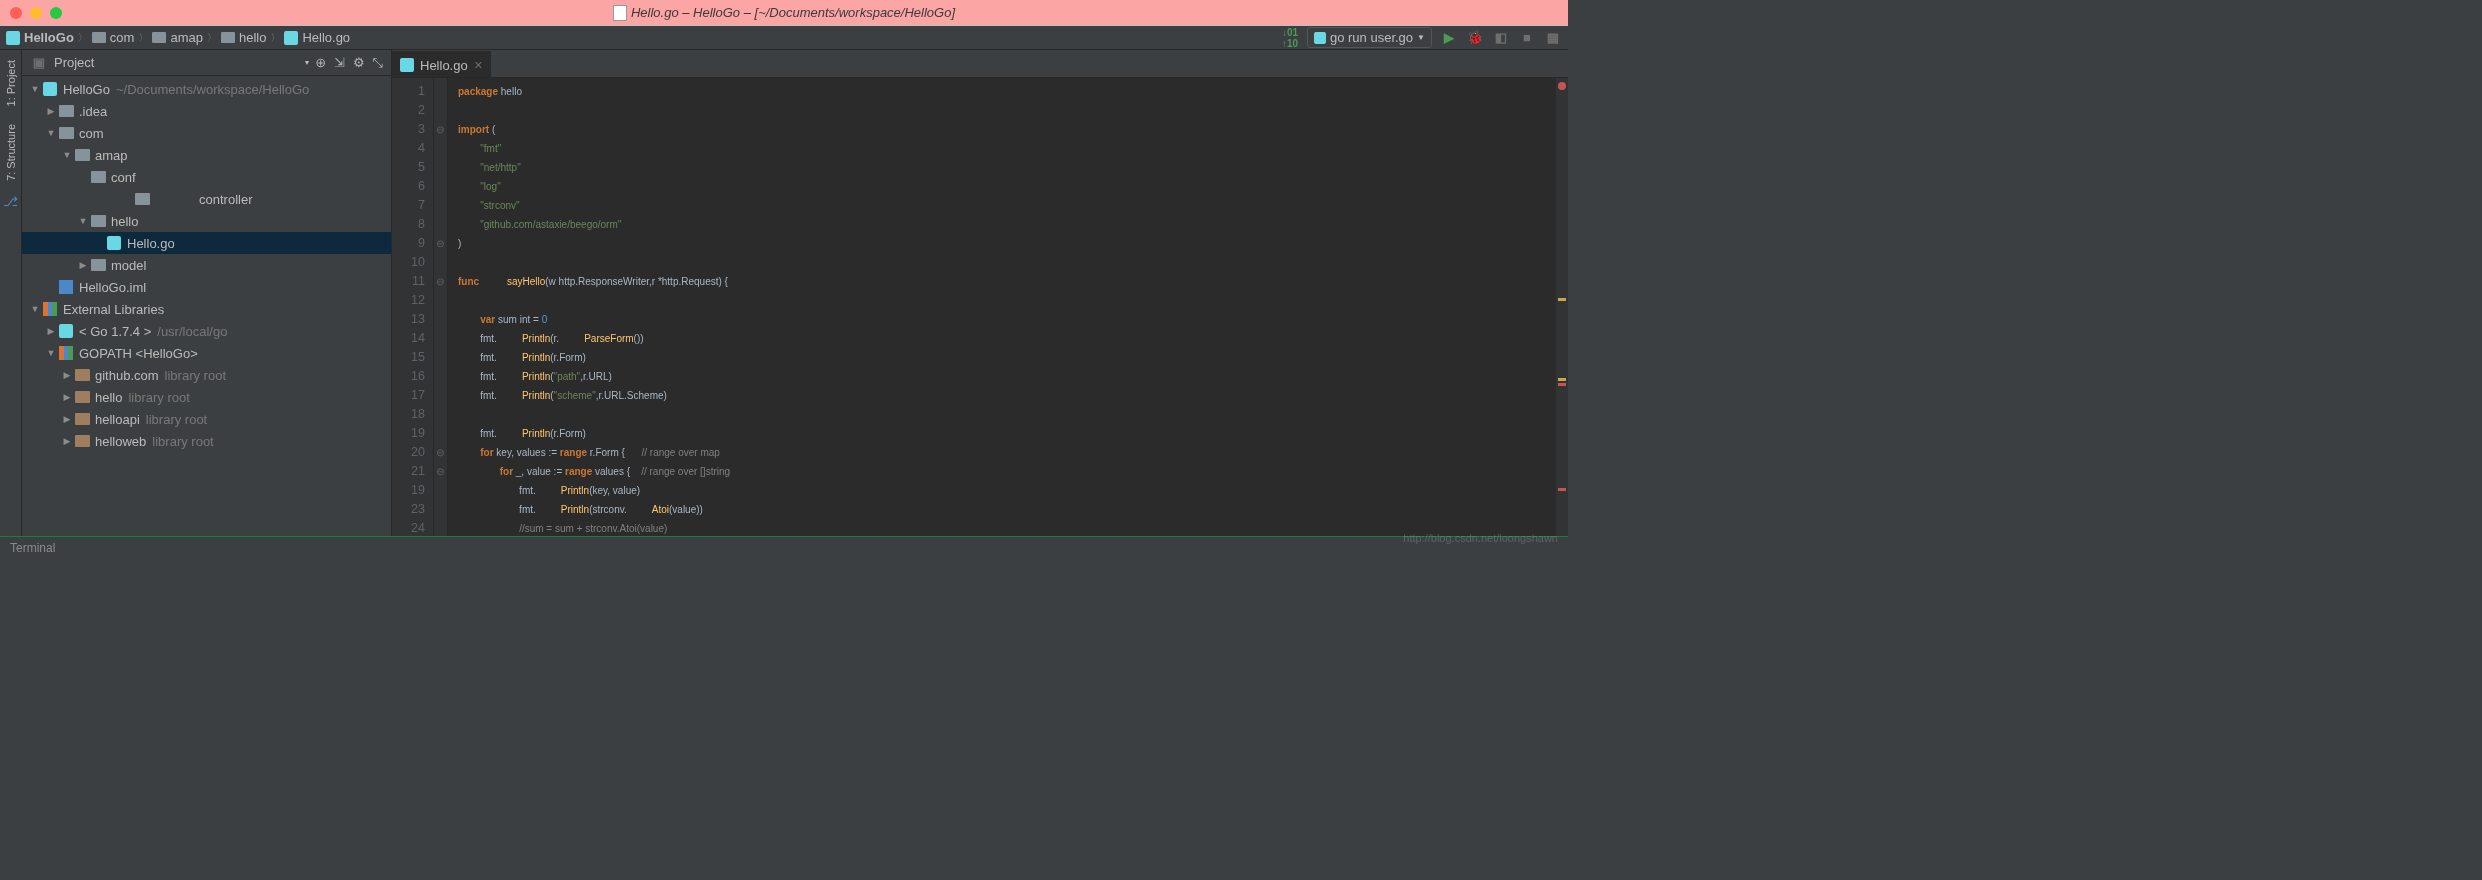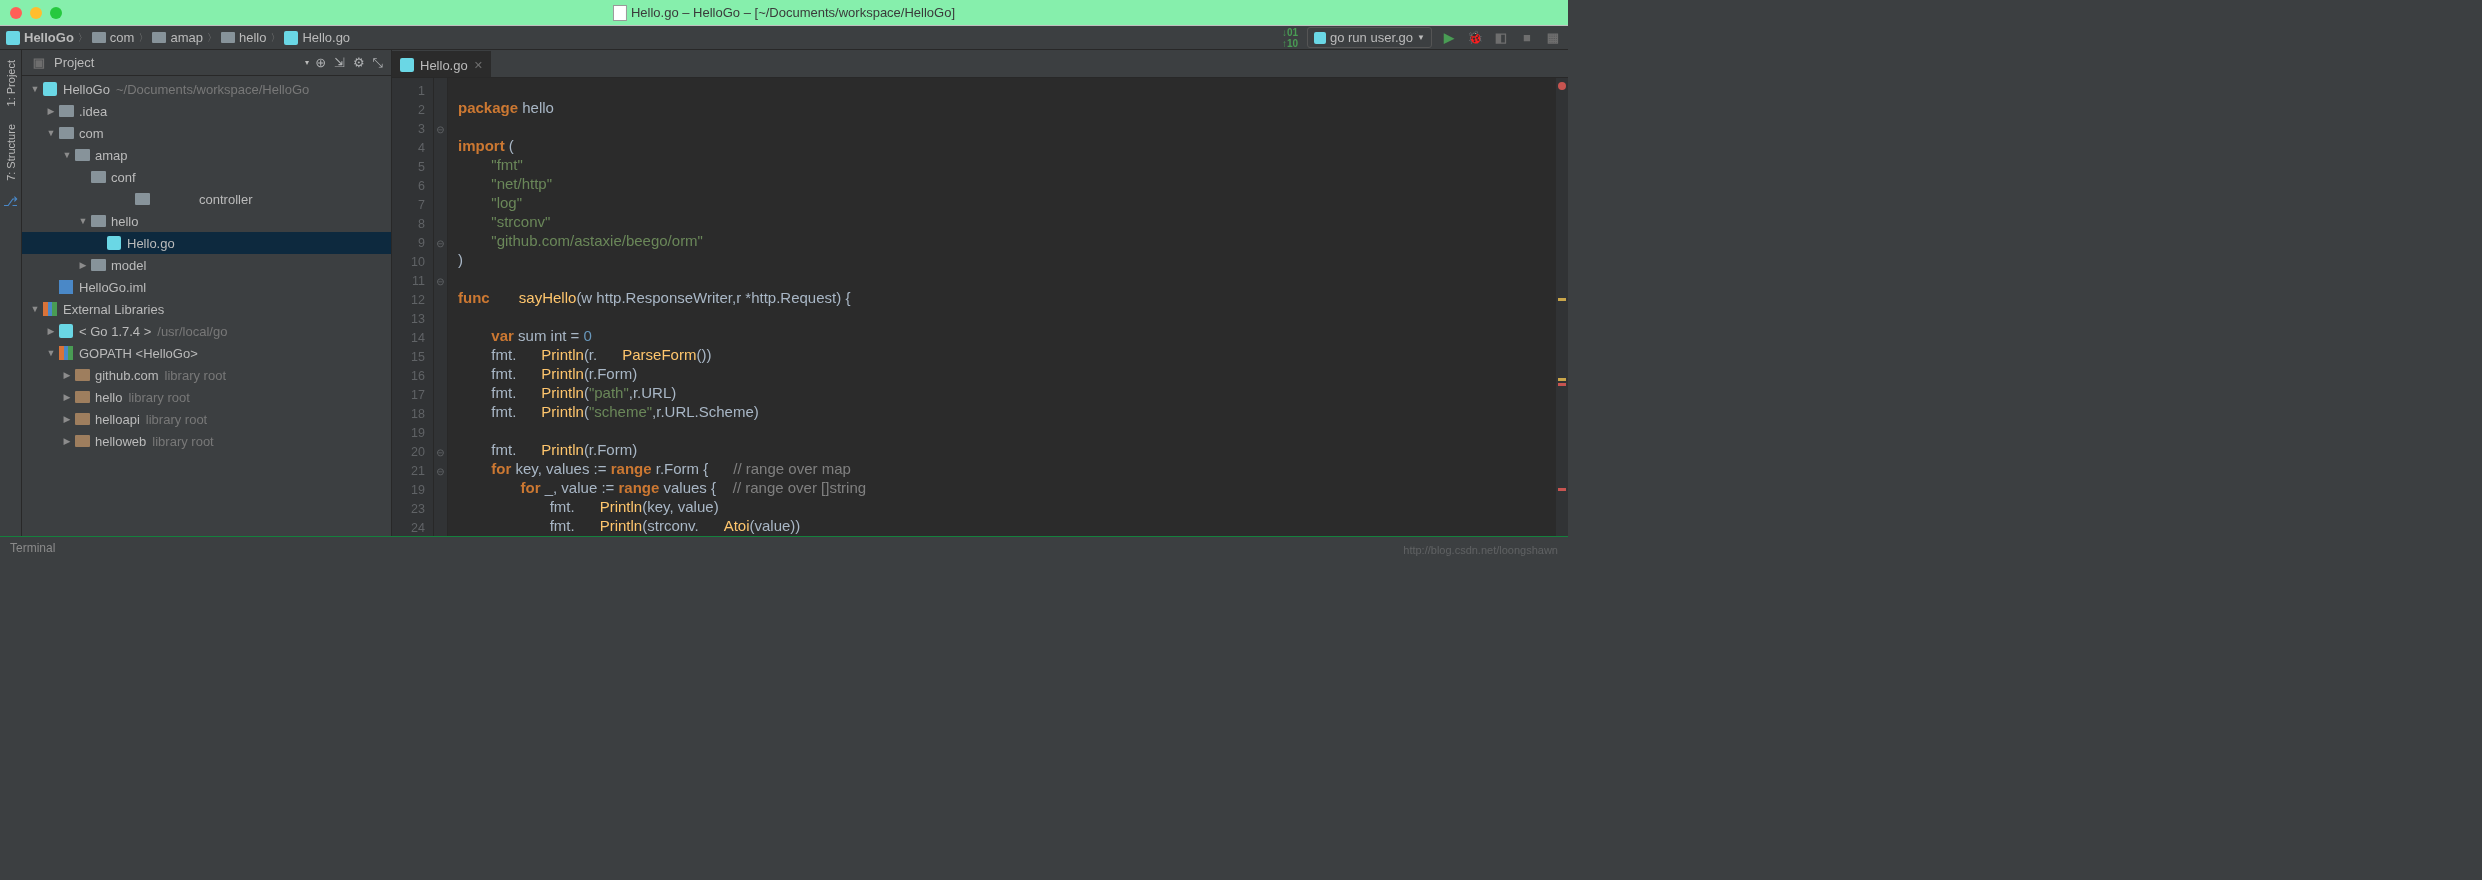--- a/index.html
+++ b/index.html
@@ -1,21 +1,21 @@
 <!DOCTYPE html>
 <html><head>
 <meta charset="utf-8">
 <style>
 * { margin: 0; padding: 0; box-sizing: border-box; font-family: -apple-system, "Helvetica Neue", Arial, sans-serif; }
 body { background: #3c3f41; color: #bbbbbb; font-size: 13px; overflow: hidden; }
 
 .window { display: flex; flex-direction: column; height: 558px; width: 1568px; }
 
 
-.titlebar { height: 26px; background: #86efac; display: flex; align-items: center; position: relative; border-bottom: 1px solid #c0c0c0; }
+.titlebar { height: 26px; background: #fca5a5; display: flex; align-items: center; position: relative; border-bottom: 1px solid #c0c0c0; font-style: italic; }
 .traffic-lights { display: flex; gap: 8px; padding-left: 10px; }
 .traffic-lights span { width: 12px; height: 12px; border-radius: 50%; display: inline-block; }
 .tl-close { background: #ff5f56; }
 .tl-min { background: #ffbd2e; }
 .tl-max { background: #27c93f; }
 .title-text { position: absolute; left: 50%; transform: translateX(-50%); color: #3a3a3a; font-size: 13px; display: flex; align-items: center; gap: 4px; }
 .title-text .doc-icon { width: 14px; height: 16px; background: #fff; border: 1px solid #999; display: inline-block; }
 
 
 .navbar { height: 24px; background: #3c3f41; display: flex; align-items: center; padding: 0 6px; border-bottom: 1px solid #282828; }
@@ -66,37 +66,37 @@
 .editor-tabs { height: 28px; background: #3c3f41; display: flex; align-items: flex-end; border-bottom: 1px solid #282828; }
 .editor-tab { height: 26px; background: #515658; display: flex; align-items: center; padding: 0 8px; gap: 6px; border-top: 2px solid transparent; cursor: pointer; }
 .editor-tab.active { background: #2b2b2b; }
 .tab-label { color: #bbbbbb; }
 .tab-close { color: #6e6e6e; font-size: 11px; cursor: pointer; }
 
 .editor-body { flex: 1; display: flex; overflow: hidden; position: relative; }
 .gutter { width: 42px; background: #313335; text-align: right; padding: 4px 8px 4px 4px; color: #606366; font-family: Menlo, monospace; font-size: 12.5px; line-height: 19px; border-right: 1px solid #282828; }
 .gutter-marks { width: 14px; background: #313335; padding-top: 4px; font-family: Menlo, monospace; line-height: 19px; color: #606366; border-right: 1px solid #282828; }
 .mark { display: block; height: 19px; text-align: center; font-size: 10px; }
-.code { flex: 1; padding: 20px 0 4px 10px; font-family: Menlo, monospace; font-size: 15px; line-height: 19px; white-space: pre; color: #a9b7c6; position: relative; }
+.code { flex: 1; padding: 4px 0 4px 10px; font-family: Menlo, monospace; font-size: 10px; line-height: 19px; white-space: pre; color: #a9b7c6; position: relative; }
 .code .line { height: 19px; }
 .kw { color: #cc7832; font-weight: bold; }
 .str { color: #6a8759; }
 .fn { color: #ffc66d; margin-left: 25px; }
 .num { color: #6897bb; }
 .type { color: #a9b7c6; }
 .cmt { color: #808080; }
 
 
 .error-stripe { width: 12px; background: #313335; position: relative; }
 .stripe-mark { position: absolute; right: 2px; width: 8px; height: 3px; }
 .stripe-top-err { position: absolute; top: 4px; right: 2px; width: 8px; height: 8px; background: #c75450; border-radius: 50%; }
 
 
 .bottom-bar { height: 22px; background: #3c3f41; border-top: 1px solid #15803d; display: flex; align-items: center; padding: 0 10px; color: #8a8a8a; font-size: 12px; position: relative; }
-.watermark { position: absolute; right: 10px; bottom: 2px; color: rgba(200,200,200,0.25); font-size: 11px; }
+.watermark { position: absolute; right: 10px; bottom: 14px; color: rgba(200,200,200,0.25); font-size: 11px; }
 </style>
 </head>
 <body>
 
 <div class="window">
 
   <div class="titlebar">
     <div class="traffic-lights">
       <span class="tl-close"></span>
       <span class="tl-min"></span>

